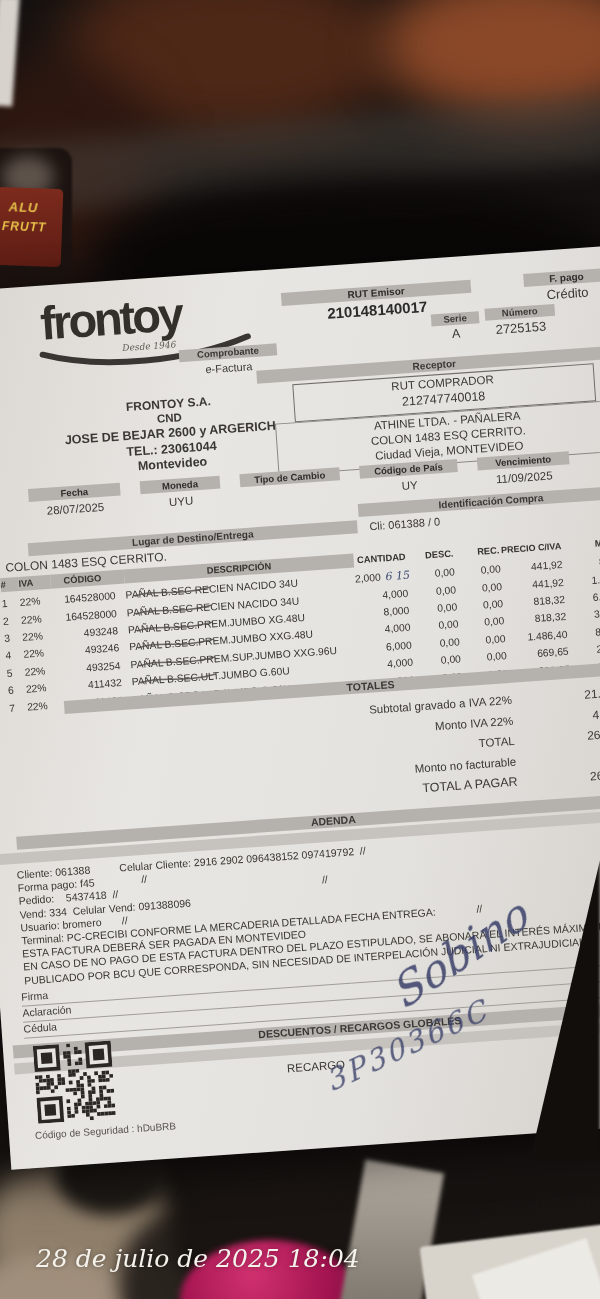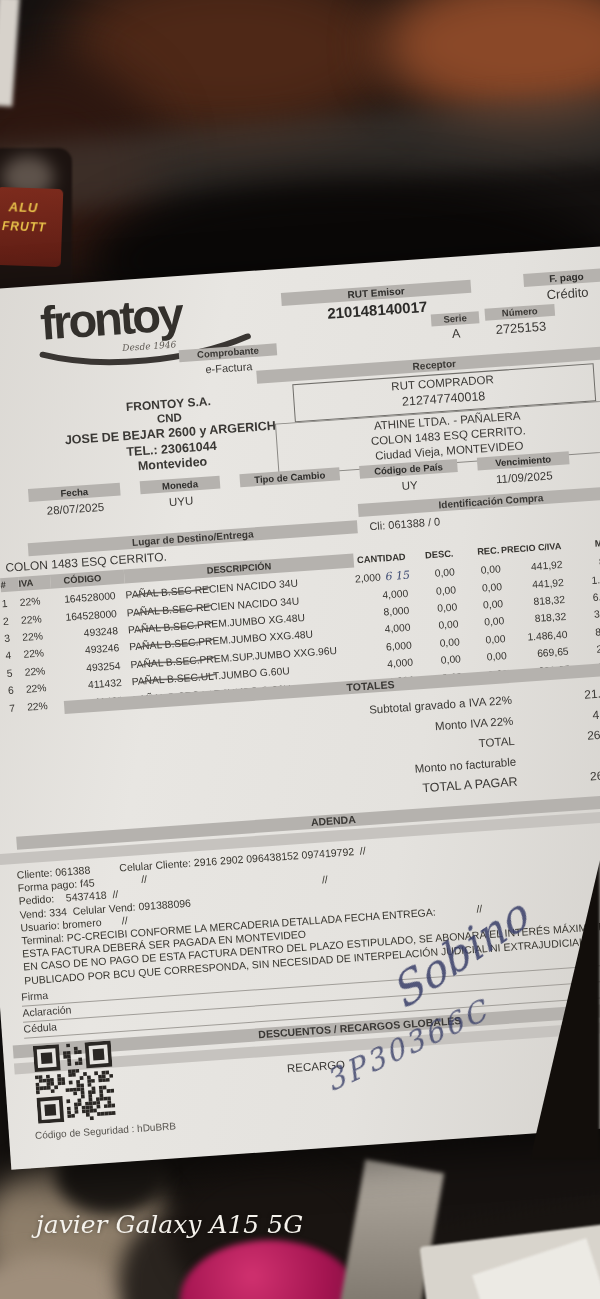--- a/index.html
+++ b/index.html
@@ -581,14 +581,14 @@
         <rect x="7.428571428571429" y="59.42857142857143" width="11.142857142857142" height="11.142857142857142" fill="#2a2724"></rect>
       </svg>
     <div class="sec-label">Código de Seguridad : hDuBRB</div>
 
     <div class="sig1">Sobino</div>
     <div class="sig2">3P30366C</div>
   </div>
 
   <div class="right-wedge"></div>
 
-  <div class="wm wm1">javier Galaxy A15 5G</div>
+  <div class="wm wm2">28 de julio de 2025 18:04</div>
 </div>
 
 </body></html>

